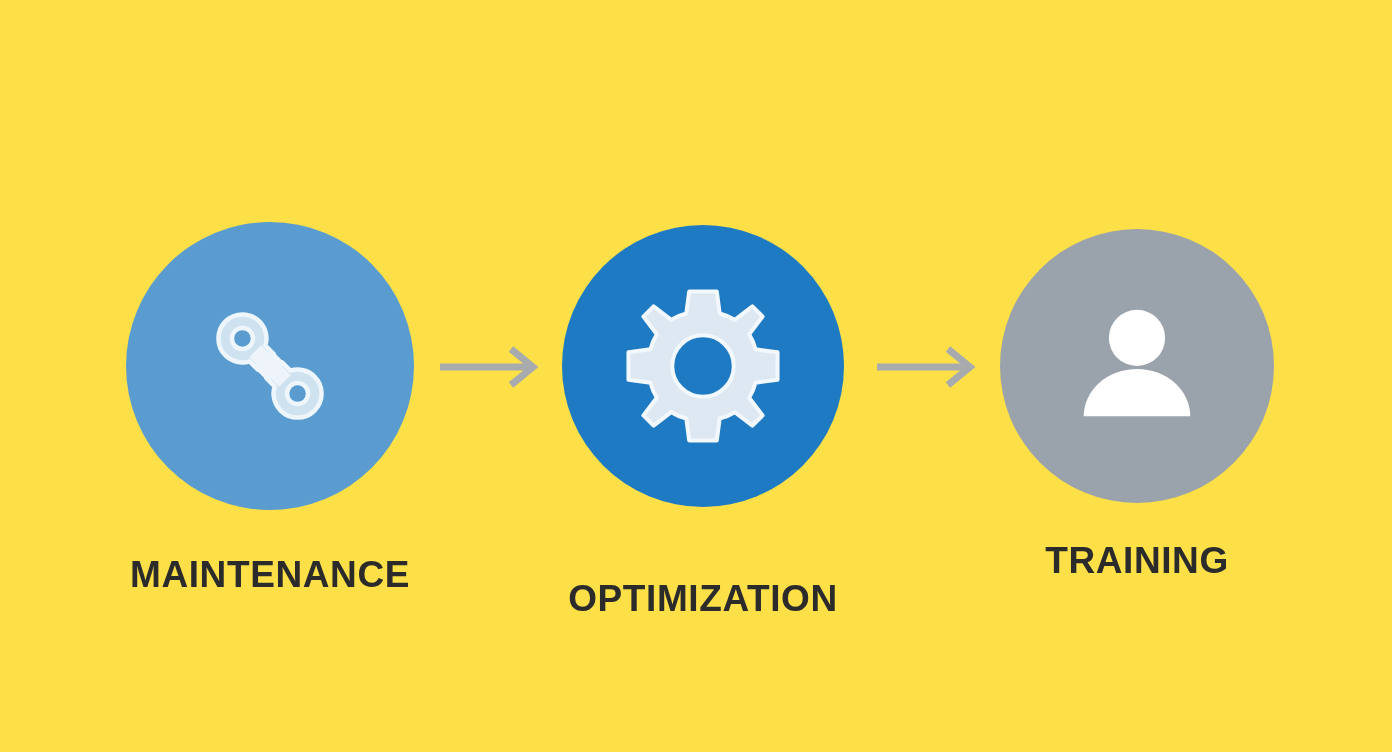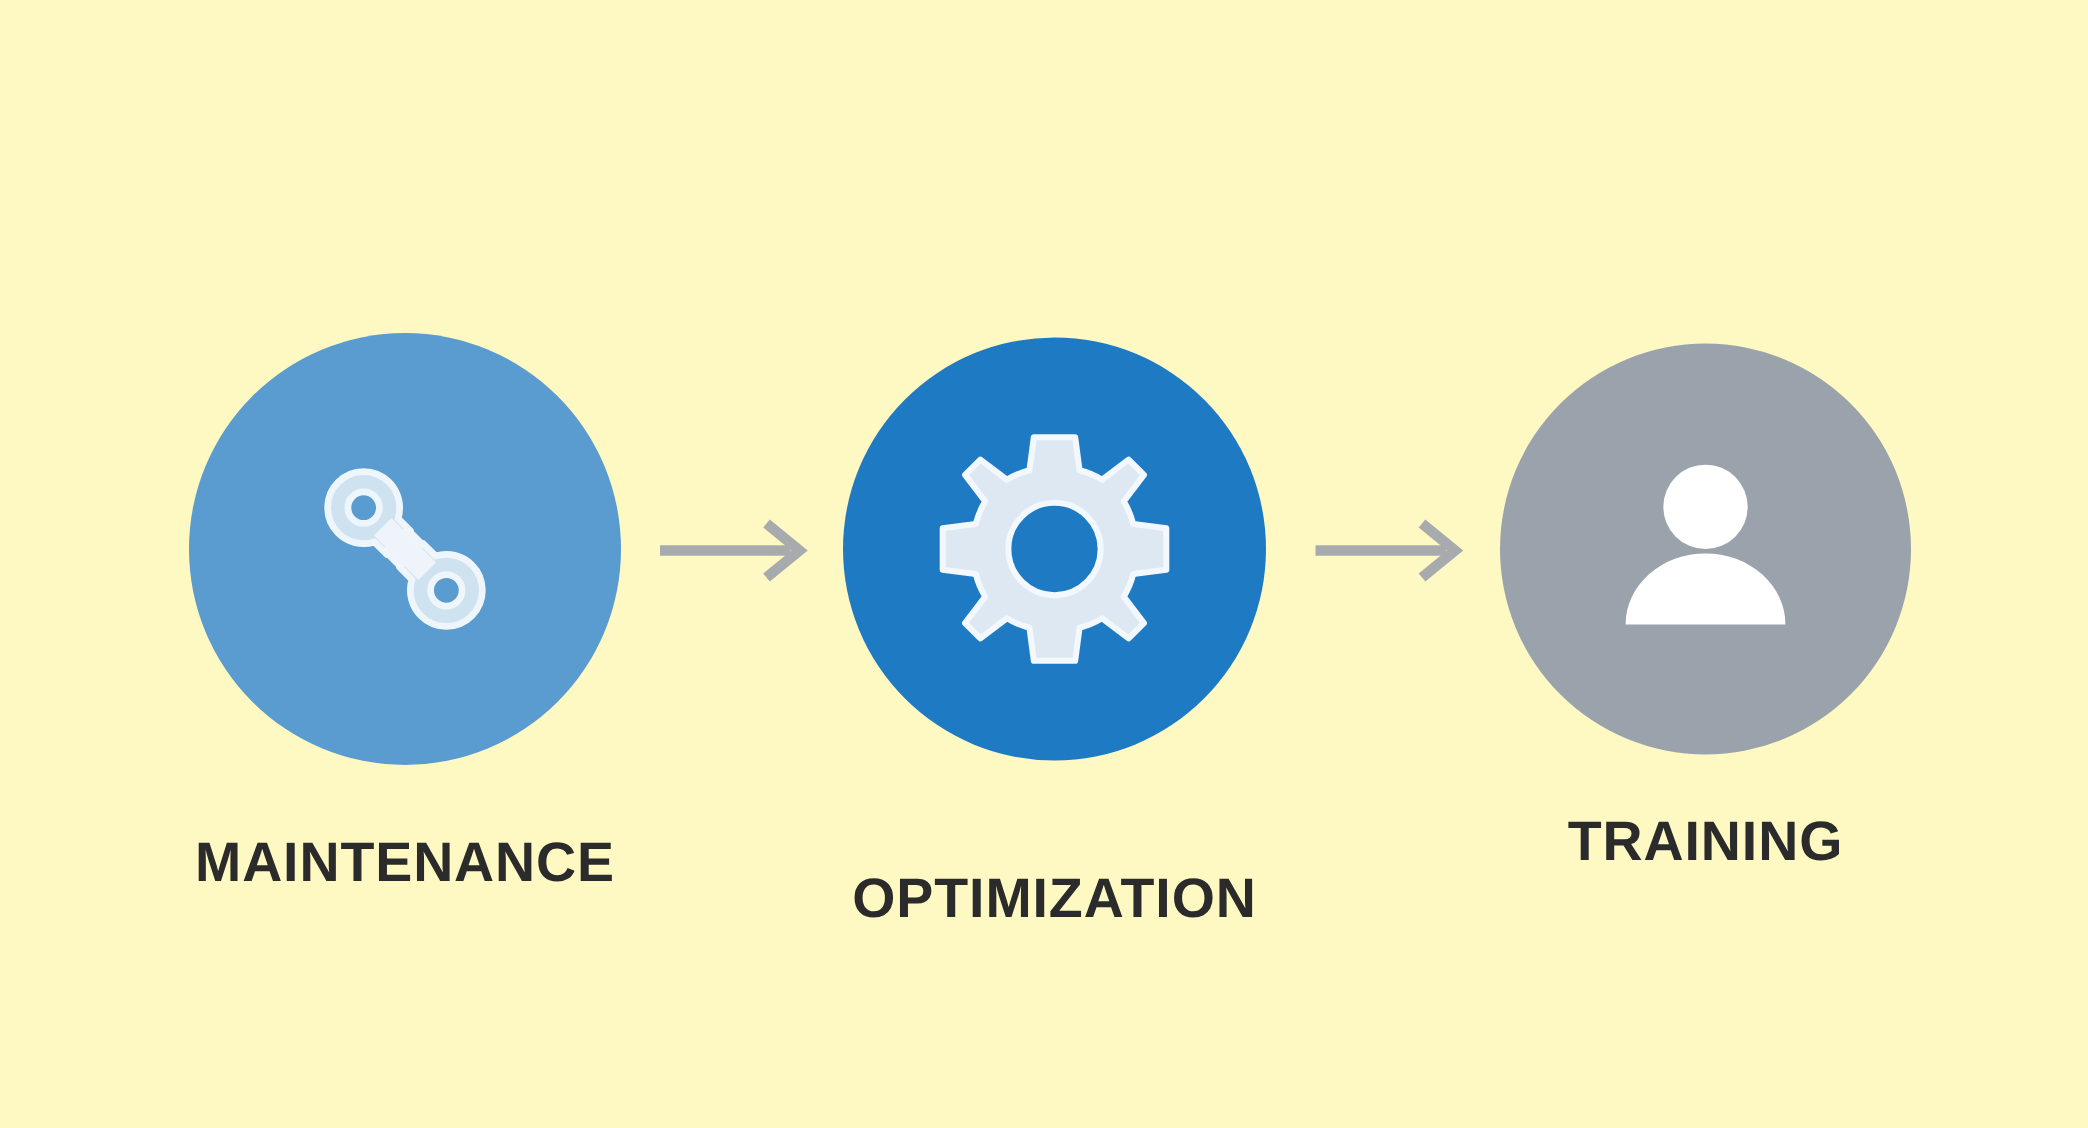--- a/index.html
+++ b/index.html
@@ -11,21 +11,21 @@
     height: 752px;
     background: #fdfdfd;
     font-family: "Liberation Sans", sans-serif;
     overflow: hidden;
   }
 
   .process-canvas {
     position: relative;
     width: 1392px;
     height: 752px;
-    background: #fef9c3;
+    background: #fde047;
   }
 
   
   .stage {
     position: absolute;
     top: 222px;
     display: flex;
     flex-direction: column;
     align-items: center;
   }

